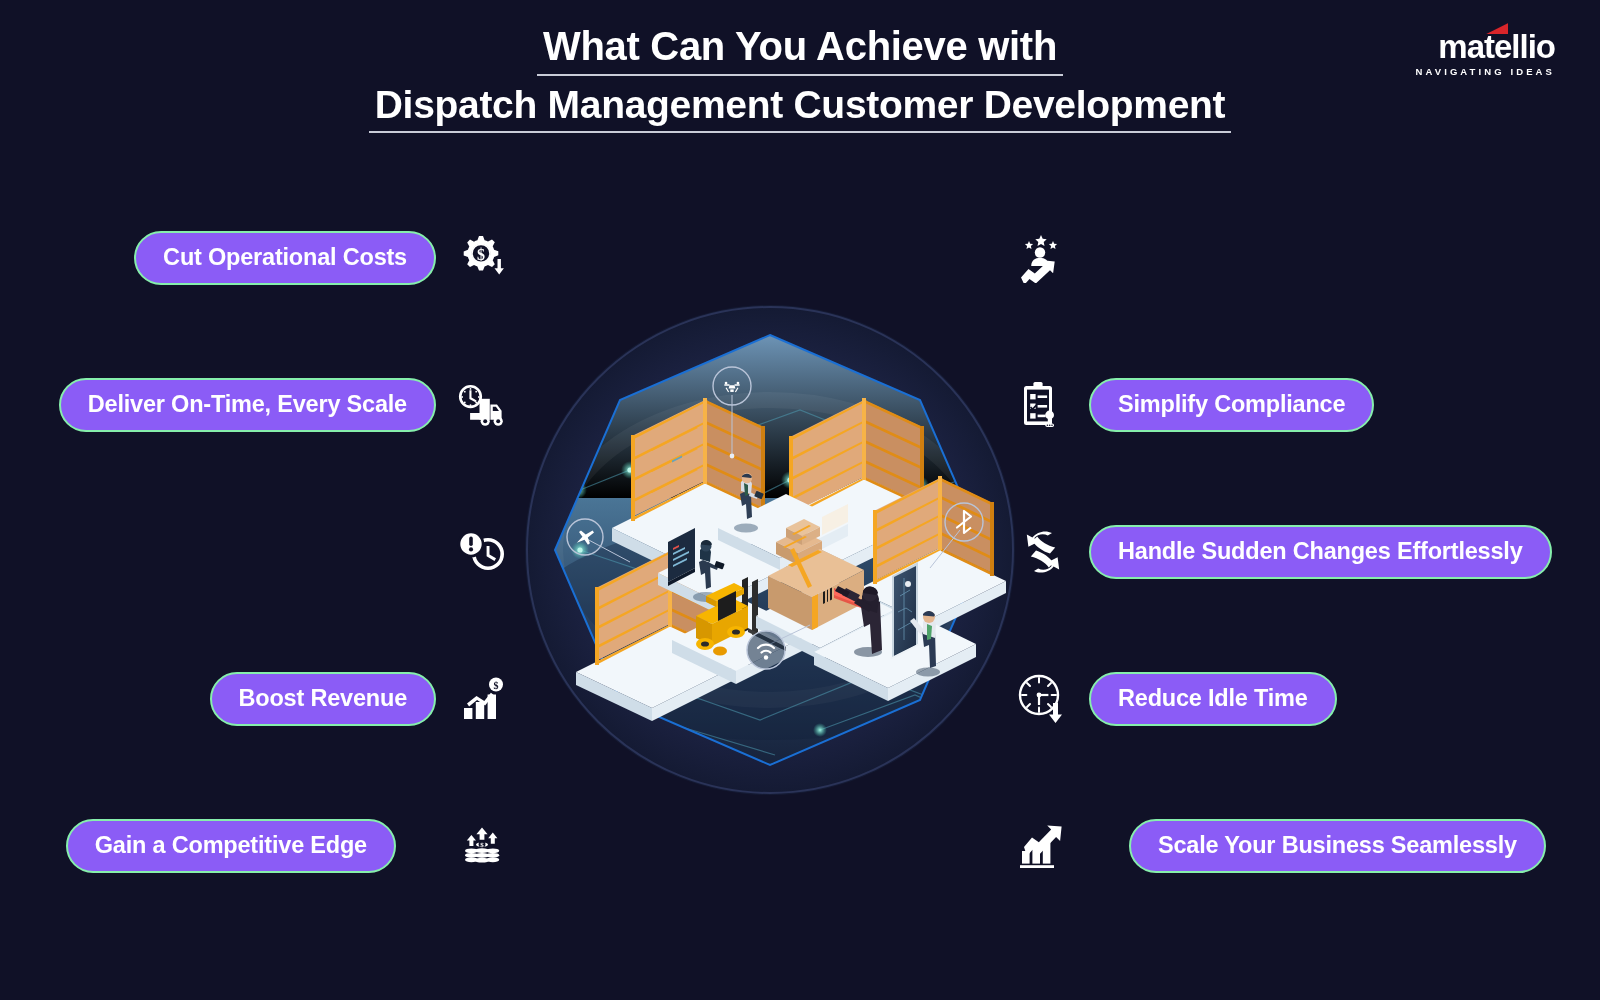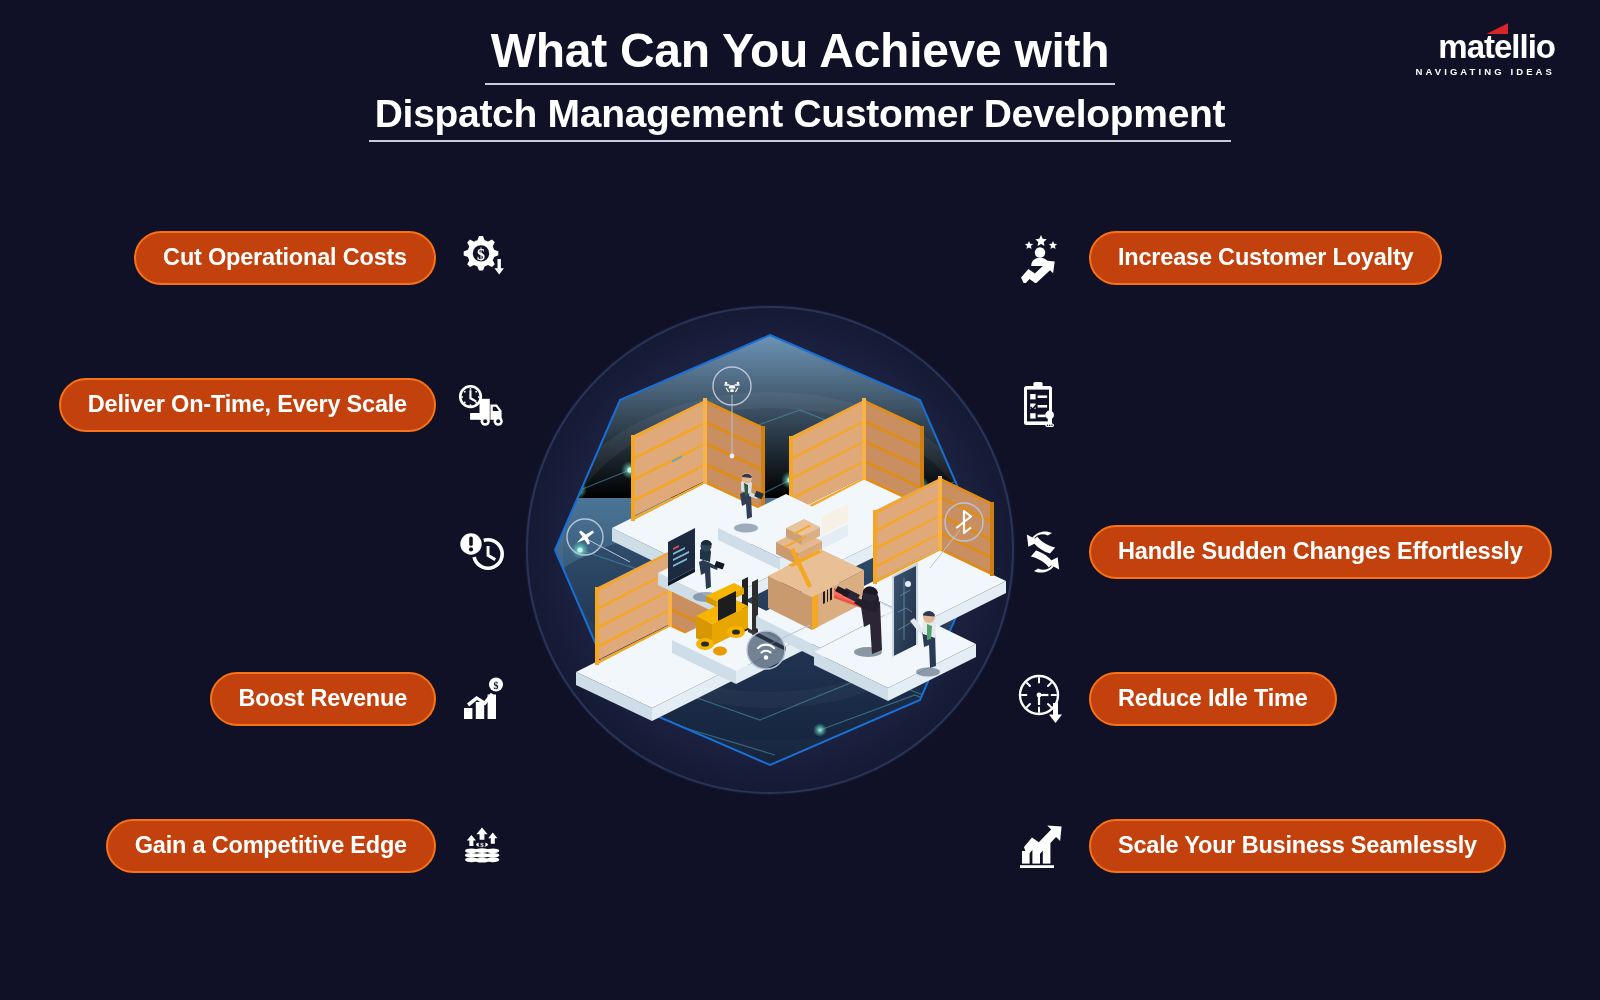--- a/index.html
+++ b/index.html
@@ -21,21 +21,21 @@
     display:inline-block;
     color:#ffffff;
     font-size:39px;
     font-weight:bold;
     letter-spacing:-0.3px;
     line-height:1.12;
     padding:0 6px 5px 6px;
     border-bottom:2px solid #c9ccd8;
     white-space:nowrap;
   }
-  .title-line.l1 { font-size:48px; }
+  .title-line.l1 { font-size:40px; }
   .title-line.l2 { font-size:39px; margin-top:7px; }
 
   .logo { position:absolute; right:45px; top:30px; width:150px; text-align:right; }
   .logo-word {
     color:#ffffff; font-size:33px; font-weight:bold;
     letter-spacing:-1px; line-height:1; position:relative; display:inline-block;
   }
   .logo-flag {
     position:absolute; left:48px; top:-7px; width:22px; height:11px;
     background:#d9252a;
@@ -45,22 +45,22 @@
     color:#ffffff; font-size:9.5px; font-weight:bold;
     letter-spacing:3.1px; margin-top:3px; white-space:nowrap;
   }
 
   
   .pill-row { position:absolute; display:flex; align-items:center; height:56px; }
   .pill-row.left  { justify-content:flex-end; right:1090px; }
   .pill-row.right { justify-content:flex-start; left:1015px; }
 
   .pill {
-    background:#c2410c;
-    border:2px solid #f97316;
+    background:#8b5cf6;
+    border:2px solid #86efac;
     border-radius:32px;
     color:#ffffff;
     font-size:23.5px;
     font-weight:bold;
     letter-spacing:-0.2px;
     padding:12px 27px 13px 27px;
     white-space:nowrap;
     line-height:1.05;
   }
   .icon-box {
@@ -69,21 +69,21 @@
   }
   .pill-row.left  .icon-box { margin-left:18px; }
   .pill-row.right .icon-box { margin-right:18px; }
   .icon-box svg { display:block; }
 
   
   .r1 { top:230px; }
   .r2 { top:377px; }
   .r3 { top:524px; }
   .r4 { top:671px; }
-  .r5 { top:818px; }
+  .r5 { top:818px;gap:40px; }
 
   
   .scene { position:absolute; left:520px; top:300px; width:500px; height:500px; }
   .scene svg { display:block; }
 </style>
 </head>
 <body>
 
 <div class="header">
   <div class="title-block">
@@ -194,21 +194,20 @@
   <div class="icon-box">
     <svg width="52" height="50" viewBox="0 0 52 50" fill="#fff">
       <path d="M24 2 l1.7 3.7 4 .5 -3 2.8 .8 4 -3.5-2 -3.5 2 .8-4 -3-2.8 4-.5 z"></path>
       <path d="M12 8 l1.2 2.7 2.9 .4 -2.2 2 .6 2.9 -2.5-1.4 -2.5 1.4 .6-2.9 -2.2-2 2.9-.4 z"></path>
       <path d="M36 8 l1.2 2.7 2.9 .4 -2.2 2 .6 2.9 -2.5-1.4 -2.5 1.4 .6-2.9 -2.2-2 2.9-.4 z"></path>
       <circle cx="23" cy="19.5" r="5.2"></circle>
       <path d="M14.2 33 c0-5.3 3.9-8.2 8.8-8.2 c4.9 0 8.8 2.9 8.8 8.2 z"></path>
       <path d="M4 44.5 l7.5-8.5 6.3 4.6 11-10.4 -3.1-3 12 1.4 -1.6 11.6 -3.1-3 -14.2 13.3 -6.3-4.6 -5.1 5.8 z"></path>
     </svg>
   </div>
-  <div class="pill">Increase Customer Loyalty</div>
 </div>
 
 <div class="pill-row right r2">
   <div class="icon-box">
     <svg width="46" height="50" viewBox="0 0 46 50" fill="#fff">
       <rect x="4" y="6" width="28" height="39" rx="2.5"></rect>
       <rect x="7" y="9.6" width="22" height="31.8" fill="#101127"></rect>
       <rect x="13.4" y="2" width="9.2" height="6.4" rx="1.6"></rect>
       <rect x="10.2" y="14" width="5.4" height="5.4" fill="#fff"></rect>
       <rect x="17.6" y="15.4" width="9.5" height="2.6" fill="#fff"></rect>
@@ -218,20 +217,21 @@
       <rect x="10.2" y="33.2" width="5.4" height="5.4" fill="#fff"></rect>
       <rect x="17.6" y="34.6" width="8" height="2.6" fill="#fff"></rect>
       <circle cx="29.6" cy="35" r="4.4"></circle>
       <path d="M27.8 39 h3.6 v5.6 h-3.6 z"></path>
       <rect x="25.4" y="43.6" width="8.6" height="3.4" rx="1.7"></rect>
       <circle cx="27.4" cy="45.3" r="0.8" fill="#101127"></circle>
       <circle cx="29.7" cy="45.3" r="0.8" fill="#101127"></circle>
       <circle cx="32" cy="45.3" r="0.8" fill="#101127"></circle>
     </svg>
   </div>
+  <div class="pill">Simplify Compliance</div>
 </div>
 
 <div class="pill-row right r3">
   <div class="icon-box">
     <svg width="50" height="50" viewBox="0 0 50 50" fill="#fff">
       <path d="M34 6 c-6.5-3.2 -15 -1.4 -19.6 4.6 l-5.6-3.2 1.6 12.4 11-5.6 -5.2-3 c3.4-4 9.2-5 13.6-2.6 z"></path>
       <path d="M16 44 c6.5 3.2 15 1.4 19.6-4.6 l5.6 3.2 -1.6-12.4 -11 5.6 5.2 3 c-3.4 4 -9.2 5 -13.6 2.6 z"></path>
       <path d="M14.5 14 c4 6 10 10 17.5 12.6 l5.2-6.2 c-8-2 -14-5.6 -18-11 z"></path>
       <path d="M35.5 36 c-4-6 -10-10 -17.5-12.6 l-5.2 6.2 c8 2 14 5.6 18 11 z"></path>
     </svg>

